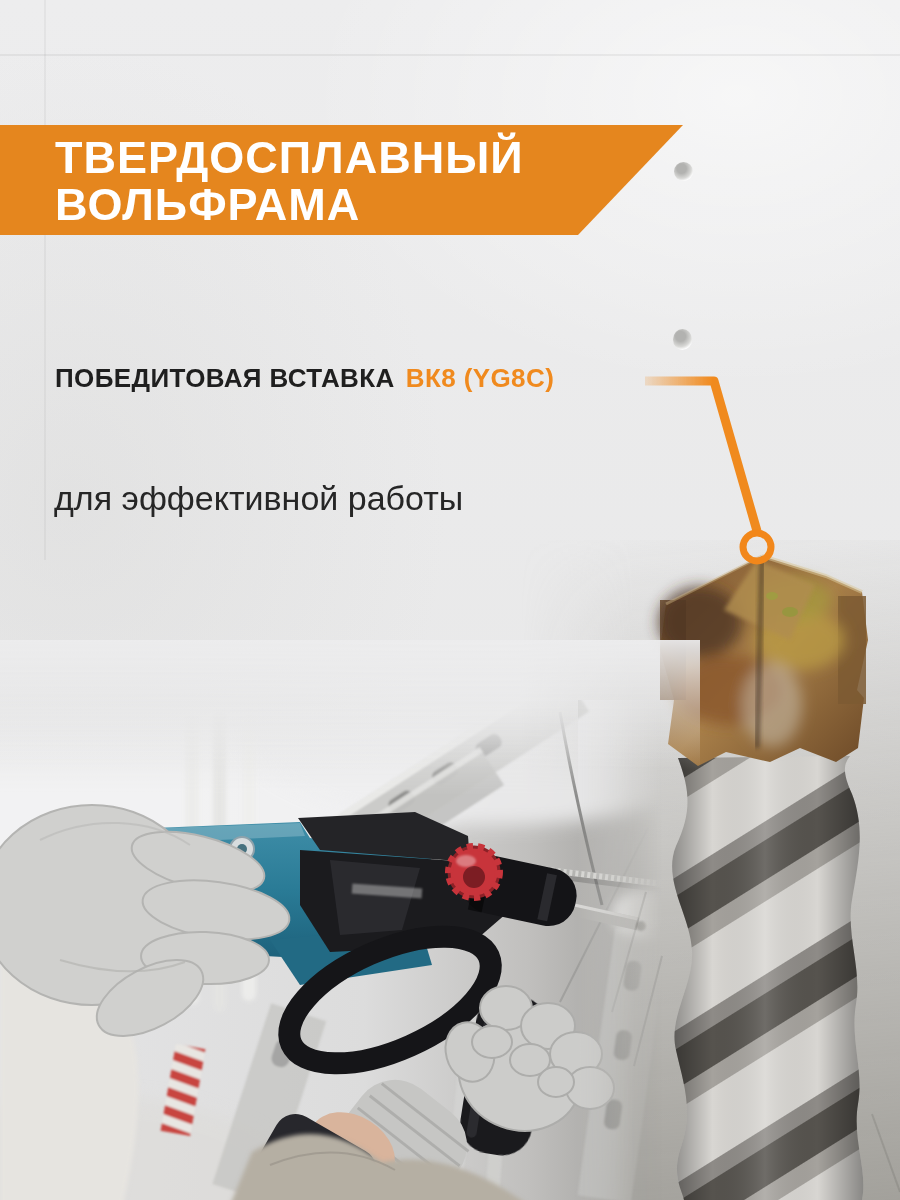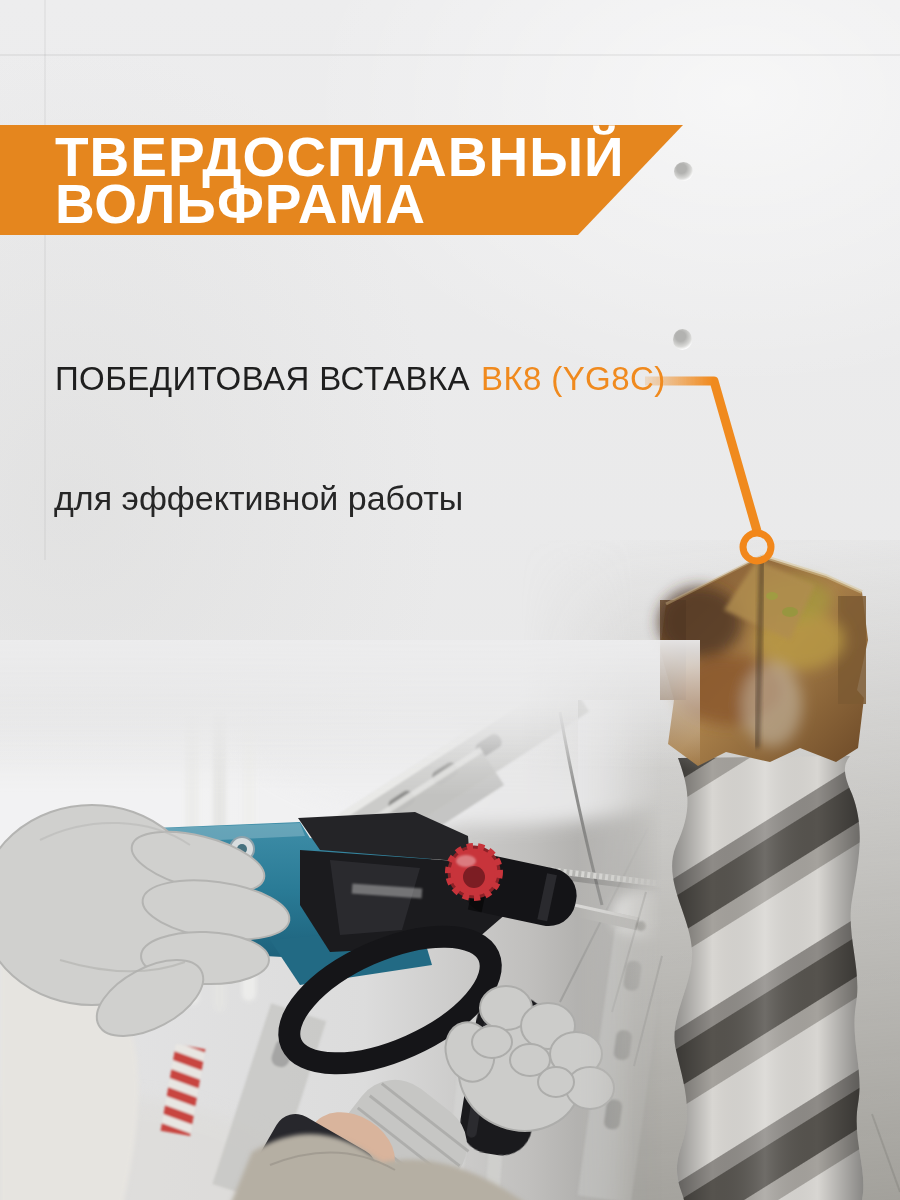--- a/index.html
+++ b/index.html
@@ -25,23 +25,23 @@
   }
   .hole1{left:674px;top:162px;width:19px;height:19px;}
   .hole2{left:673px;top:329px;width:19px;height:21px;}
   .mist-top{left:0;top:640px;width:700px;height:130px;
     background:linear-gradient(180deg, rgba(236,236,237,.95) 0%, rgba(236,236,237,0) 100%);}
   .banner{
     left:0;top:125px;width:690px;height:110px;background:#E5861E;
     clip-path:polygon(0 0, 683px 0, 578px 110px, 0 110px);
   }
   .banner-text{
-    padding:9px 0 0 55px;color:#fff;font-weight:800;font-size:55px;line-height:47px;letter-spacing:1px;
-  }
-  .subhead{left:55px;top:359px;font-weight:400;font-size:33px;line-height:39px;color:#1f1f1f;letter-spacing:.4px;white-space:nowrap;}
+    padding:9px 0 0 55px;color:#fff;font-weight:800;font-size:45px;line-height:47px;letter-spacing:1px;
+  }
+  .subhead{left:55px;top:359px;font-weight:700;font-size:26px;line-height:39px;color:#1f1f1f;letter-spacing:.4px;white-space:nowrap;}
   .subhead .hl{color:#F08A1E;margin-left:11px;}
   .bodytext{left:54px;top:477px;font-weight:400;font-size:34px;line-height:43px;color:#262626;white-space:nowrap;}
   svg{display:block;}
   .no-ptr{pointer-events:none;}
 </style>
 </head>
 <body>
 
 <div class="canvas">
 

